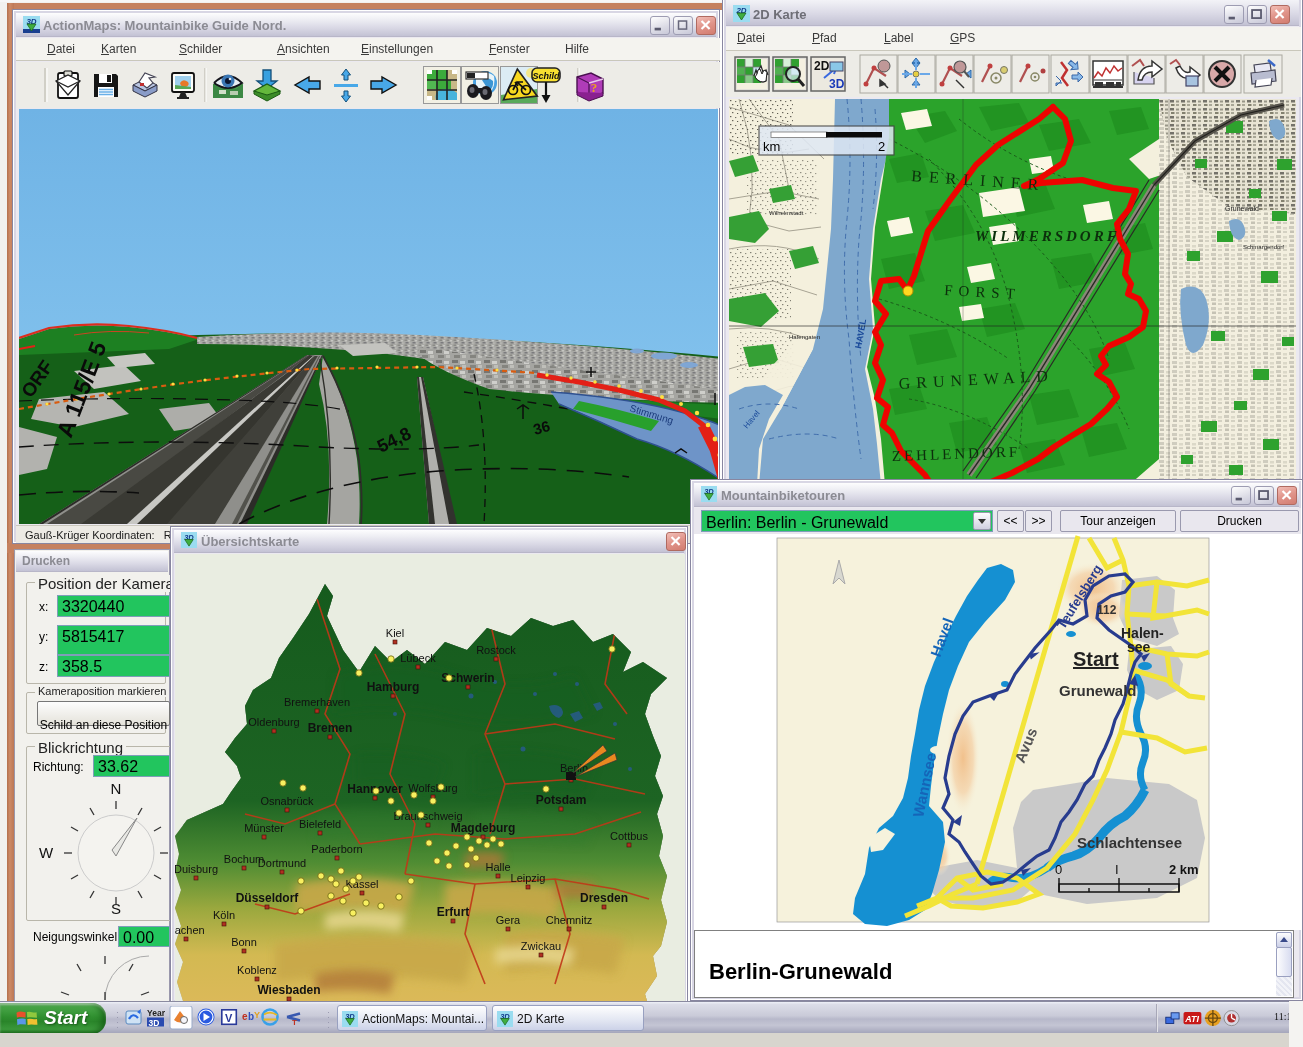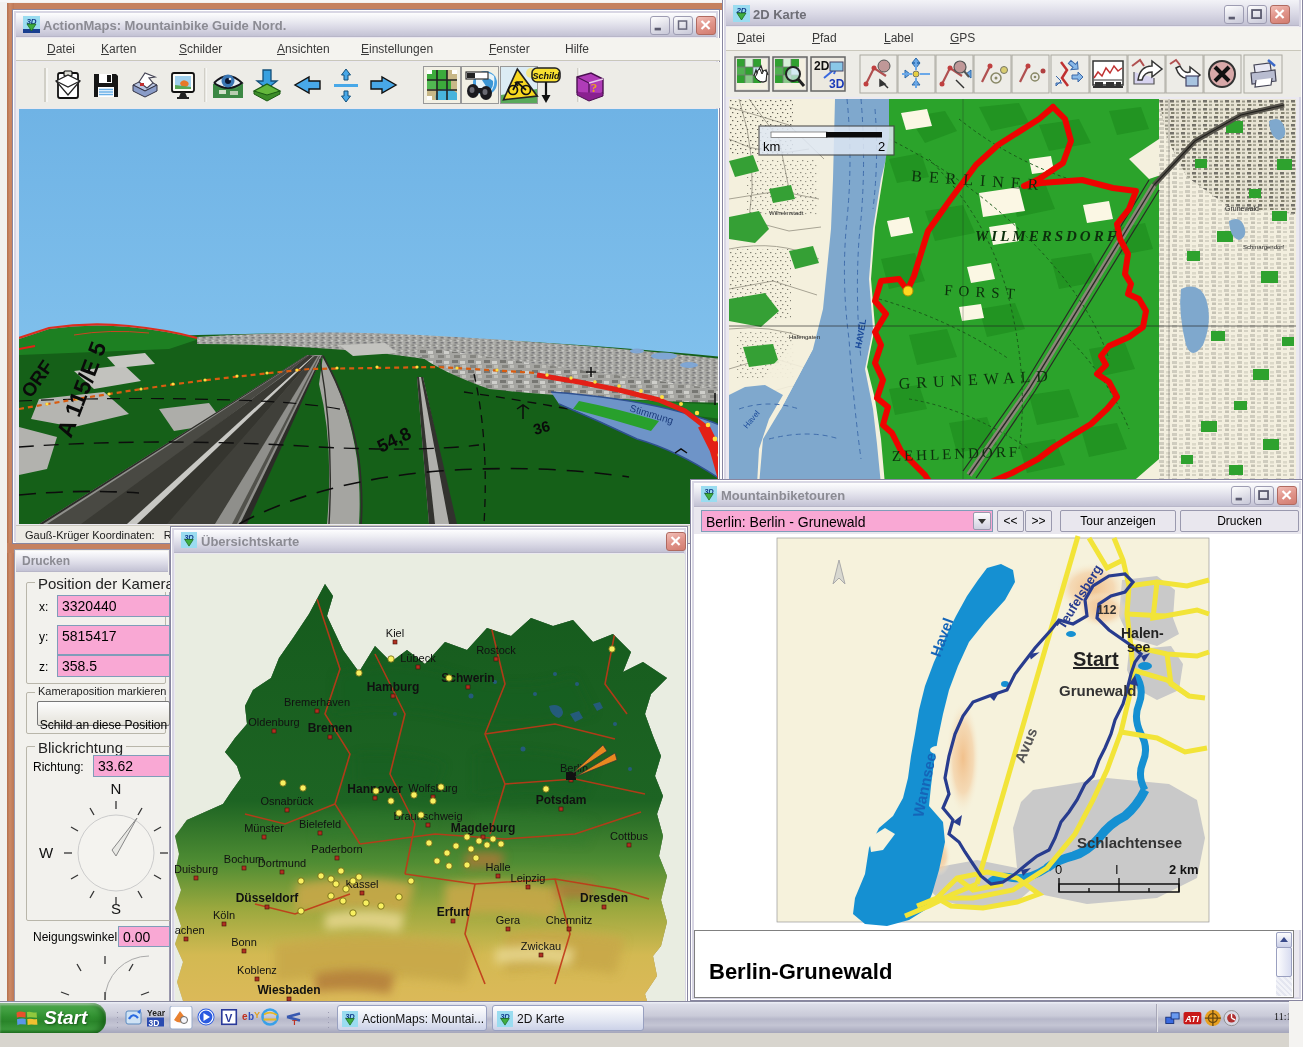--- a/index.html
+++ b/index.html
@@ -15,21 +15,21 @@
 .tico { position:absolute; left:7px; top:3px; width:17px; height:17px; }
 .wbtn { position:absolute; top:3px; width:20px; height:19px; border-radius:3px; border:1px solid #9d9cb2;
   background:linear-gradient(160deg,#ffffff,#dcdce6 60%,#c8c8d8); }
 .wbtn-close { border:1px solid #b06a60; background:linear-gradient(160deg,#f2beb6,#e0948a 50%,#d27c70); }
 .glyph { position:absolute; left:0; top:0; width:100%; height:100%; }
 .menubar { position:absolute; background:#f4f3ef; border-bottom:1px solid #c9c7bb; font-size:12px; color:#3a3a3a; }
 .menubar span { position:absolute; top:4px; }
 .menubar u { text-decoration:underline; }
 .toolbar { position:absolute; background:#edece7; }
 .statusbar { position:absolute; background:#eceae4; font-size:12px; color:#1a1a1a; }
-.field { position:absolute; background:#f9a8d4; border:1px solid #7f9db9; font-size:14px; color:#000; padding:2px 0 0 4px; }
+.field { position:absolute; background:#22c55e; border:1px solid #7f9db9; font-size:16px; color:#000; padding:2px 0 0 4px; }
 .grpbox { position:absolute; border:1px solid #b9b6aa; border-radius:2px; }
 .taskbtn { position:absolute; top:3px; height:26px; border-radius:3px; border:1px solid #98a0c0;
   background:linear-gradient(180deg,#fefefe,#e2e6f2 60%,#ccd2e8); font-size:12px; color:#111; }
 .taskbtn span { position:absolute; left:24px; top:6px; white-space:nowrap; overflow:hidden; }
 .mbtn { position:absolute; top:2px; height:22px; background:#e9e7ee; border:1px solid #9a99ae; border-radius:2px; font-size:12px; color:#000; text-align:center; padding-top:3px; }
 .grplabel { position:absolute; top:-8px; left:8px; white-space:nowrap; background:#f2f1ed; padding:0 3px; font-size:15px; color:#222; }
 </style>
 </head>
 <body>
 <div id="screen">

